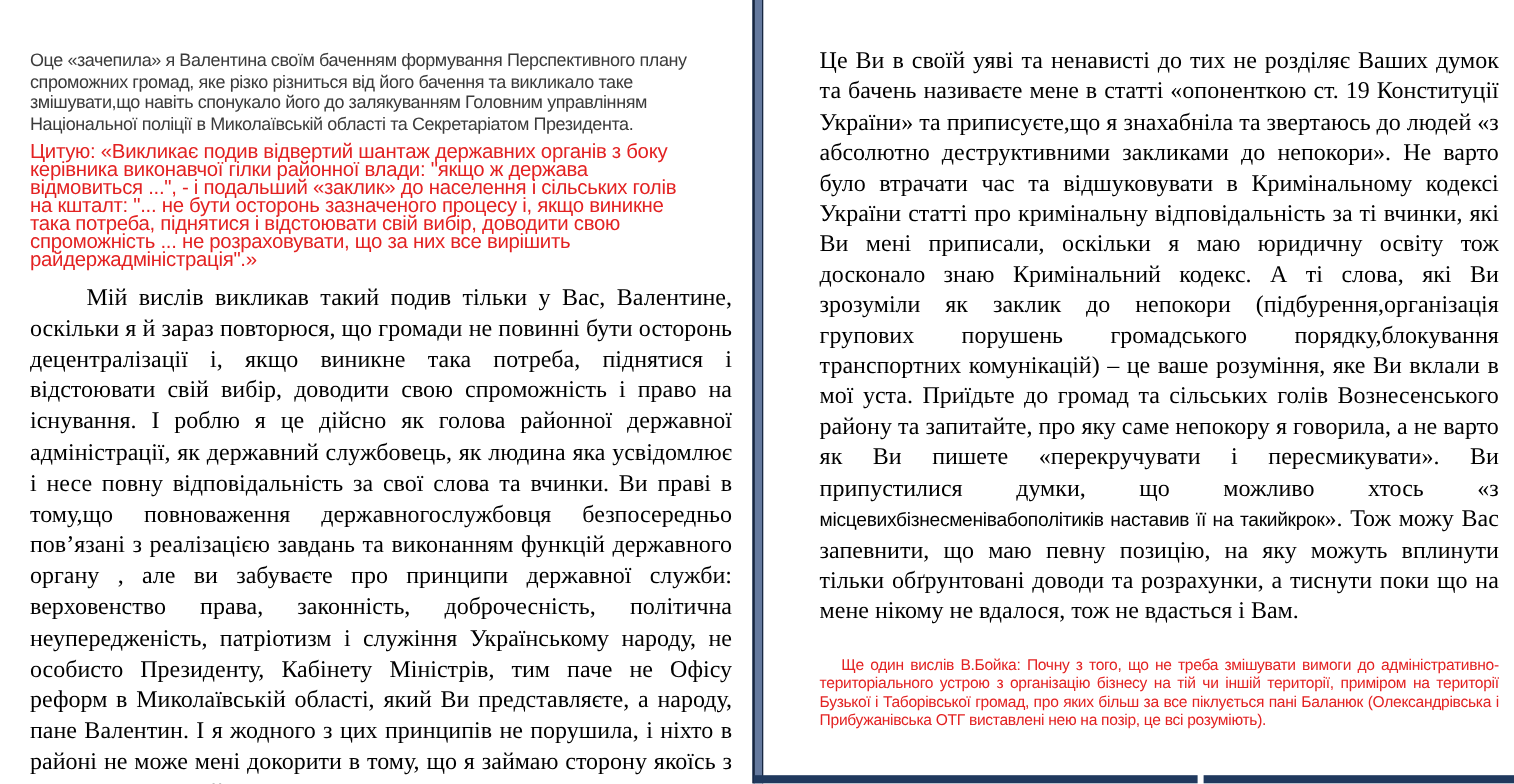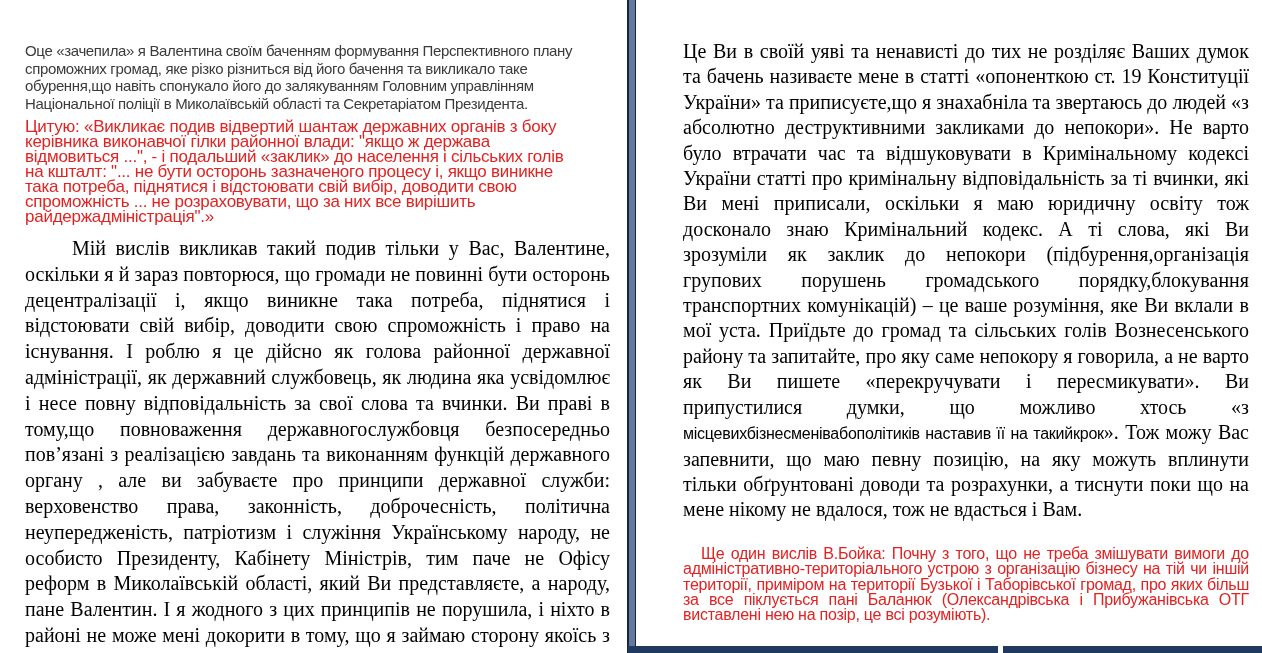--- a/index.html
+++ b/index.html
@@ -35,35 +35,35 @@
     margin:39px 0 0 0;width:566px;
     font-size:20px;line-height:25.4px;text-align:justify;
   }
   .inline-sans{
     font-family:"Liberation Sans","DejaVu Sans",sans-serif;
     font-size:16px;letter-spacing:-0.25px;
   }
   .rednote{
     margin:23px 0 0 0;width:566px;
     font-family:"Liberation Sans","DejaVu Sans",sans-serif;
-    font-size:16px;line-height:15.4px;letter-spacing:-0.25px;
+    font-size:13px;line-height:15.4px;letter-spacing:-0.25px;
     color:var(--red-text,#e32222);text-align:justify;text-indent:18px;
   }
   .bottom-bar{position:absolute;top:646px;height:7px;background:var(--bottom-bar,#20395e);}
   .bar1{left:628px;width:370px;}
   .bar2{left:1003px;width:259px;}
   p{margin-bottom:0;}
 </style>
 </head>
 <body>
 
 <div>
 
   <div class="col-left">
-    <p class="intro">Оце «зачепила» я Валентина своїм баченням формування Перспективного плану спроможних громад,  яке різко різниться від його бачення та викликало таке обурення,що навіть спонукало його до залякуванням Головним управлінням Національної поліції в Миколаївській області та Секретаріатом Президента.</p>
+    <p class="intro">Оце «зачепила» я Валентина своїм баченням формування Перспективного плану спроможних громад,  яке різко різниться від його бачення та викликало таке змішувати,що навіть спонукало його до залякуванням Головним управлінням Національної поліції в Миколаївській області та Секретаріатом Президента.</p>
     <p class="redquote">Цитую: «Викликає подив відвертий шантаж державних органів з боку керівника виконавчої гілки районної влади: "якщо ж держава відмовиться ...", - і подальший «заклик» до населення і сільських голів на кшталт: "... не бути осторонь зазначеного процесу і, якщо виникне така потреба, піднятися і відстоювати свій вибір, доводити свою спроможність ... не розраховувати, що за них все вирішить райдержадміністрація".»</p>
     <p class="body-left">Мій вислів викликав такий подив тільки у Вас, Валентине, оскільки я й зараз повторюся,   що громади не повинні бути осторонь децентралізації і, якщо виникне така потреба, піднятися і відстоювати свій вибір, доводити свою спроможність і право на існування.  І роблю я це дійсно як голова районної державної адміністрації, як державний службовець, як людина яка усвідомлює і несе повну відповідальність за свої слова та вчинки. Ви праві в тому,що  повноваження державногослужбовця безпосередньо пов’язані з реалізацією завдань та виконанням функцій державного органу , але ви забуваєте про принципи державної служби: верховенство права, законність, доброчесність, політична неупередженість, патріотизм і служіння Українському народу, не особисто Президенту, Кабінету Міністрів, тим паче не  Офісу реформ в Миколаївській області, який Ви представляєте, а народу, пане Валентин. І я жодного з цих принципів не порушила, і ніхто в районі не може мені докорити в тому, що я займаю сторону якоїсь з політичних партій, чи в порушення закону вчинила певні дії чи бездіяльність.</p>
   </div>
 
   <div class="divider"></div>
 
   <div class="col-right">
     <p class="body-right"><span>Це Ви в своїй уяві та ненависті до тих не розділяє Ваших думок та бачень називаєте мене в статті «опоненткою ст. 19 Конституції України» та приписуєте,що я знахабніла та звертаюсь до людей «з абсолютно деструктивними закликами до непокори». Не варто було втрачати час та відшуковувати в Кримінальному  кодексі України статті про кримінальну відповідальність за ті вчинки, які Ви мені приписали, оскільки я маю юридичну освіту тож досконало знаю Кримінальний кодекс. А ті слова, які  Ви зрозуміли  як  заклик  до  непокори  (підбурення,організація групових порушень громадського порядку,блокування транспортних комунікацій) – це ваше розуміння, яке Ви вклали в мої уста. Приїдьте до громад та сільських голів Вознесенського району та запитайте, про яку саме непокору я говорила, а не варто як Ви пишете «перекручувати  і пересмикувати». Ви припустилися думки, що можливо хтось «з </span><span class="inline-sans">місцевихбізнесменівабополітиків наставив її на такийкрок</span><span>». Тож можу Вас запевнити, що маю певну позицію, на яку можуть вплинути тільки обґрунтовані доводи та розрахунки, а тиснути поки що на мене нікому не вдалося, тож не вдасться і Вам.</span></p>
     <p class="rednote">Ще один вислів В.Бойка: Почну з того, що не треба змішувати вимоги до адміністративно-територіального устрою з організацію бізнесу на тій чи іншій території, приміром на території Бузької і Таборівської громад, про яких більш за все піклується пані Баланюк (Олександрівська і Прибужанівська ОТГ виставлені нею на позір, це всі розуміють).</p>
   </div>

